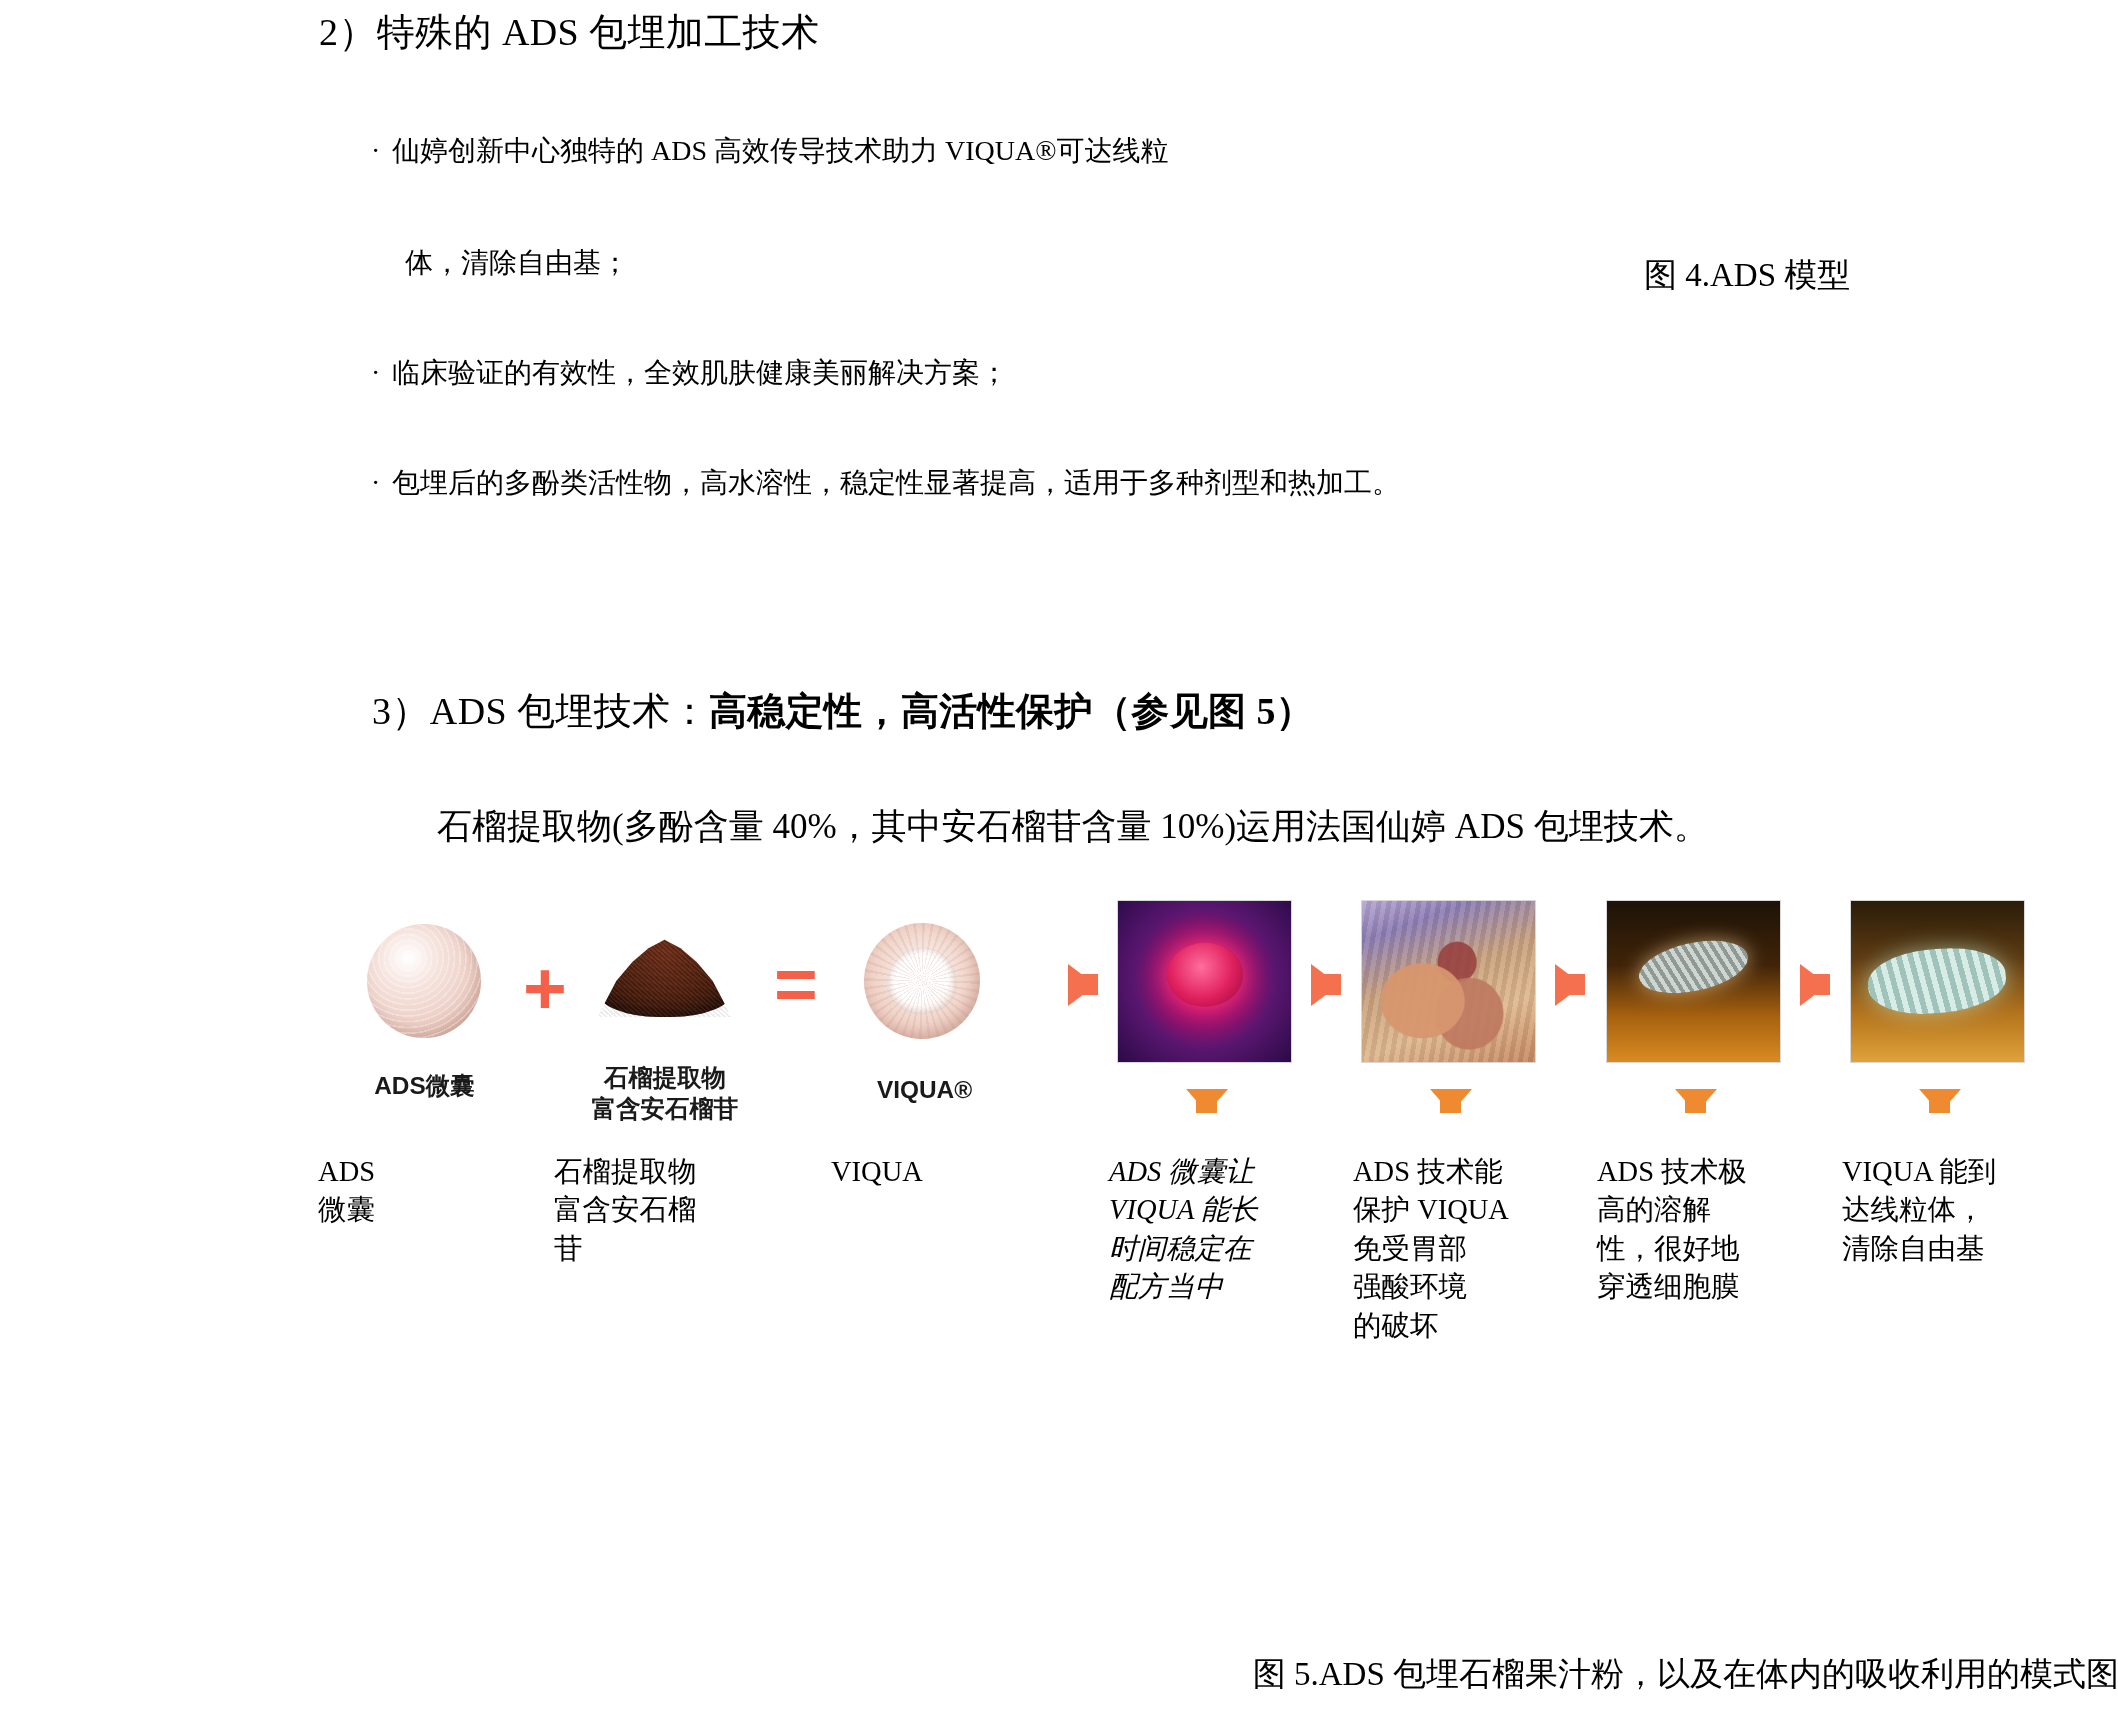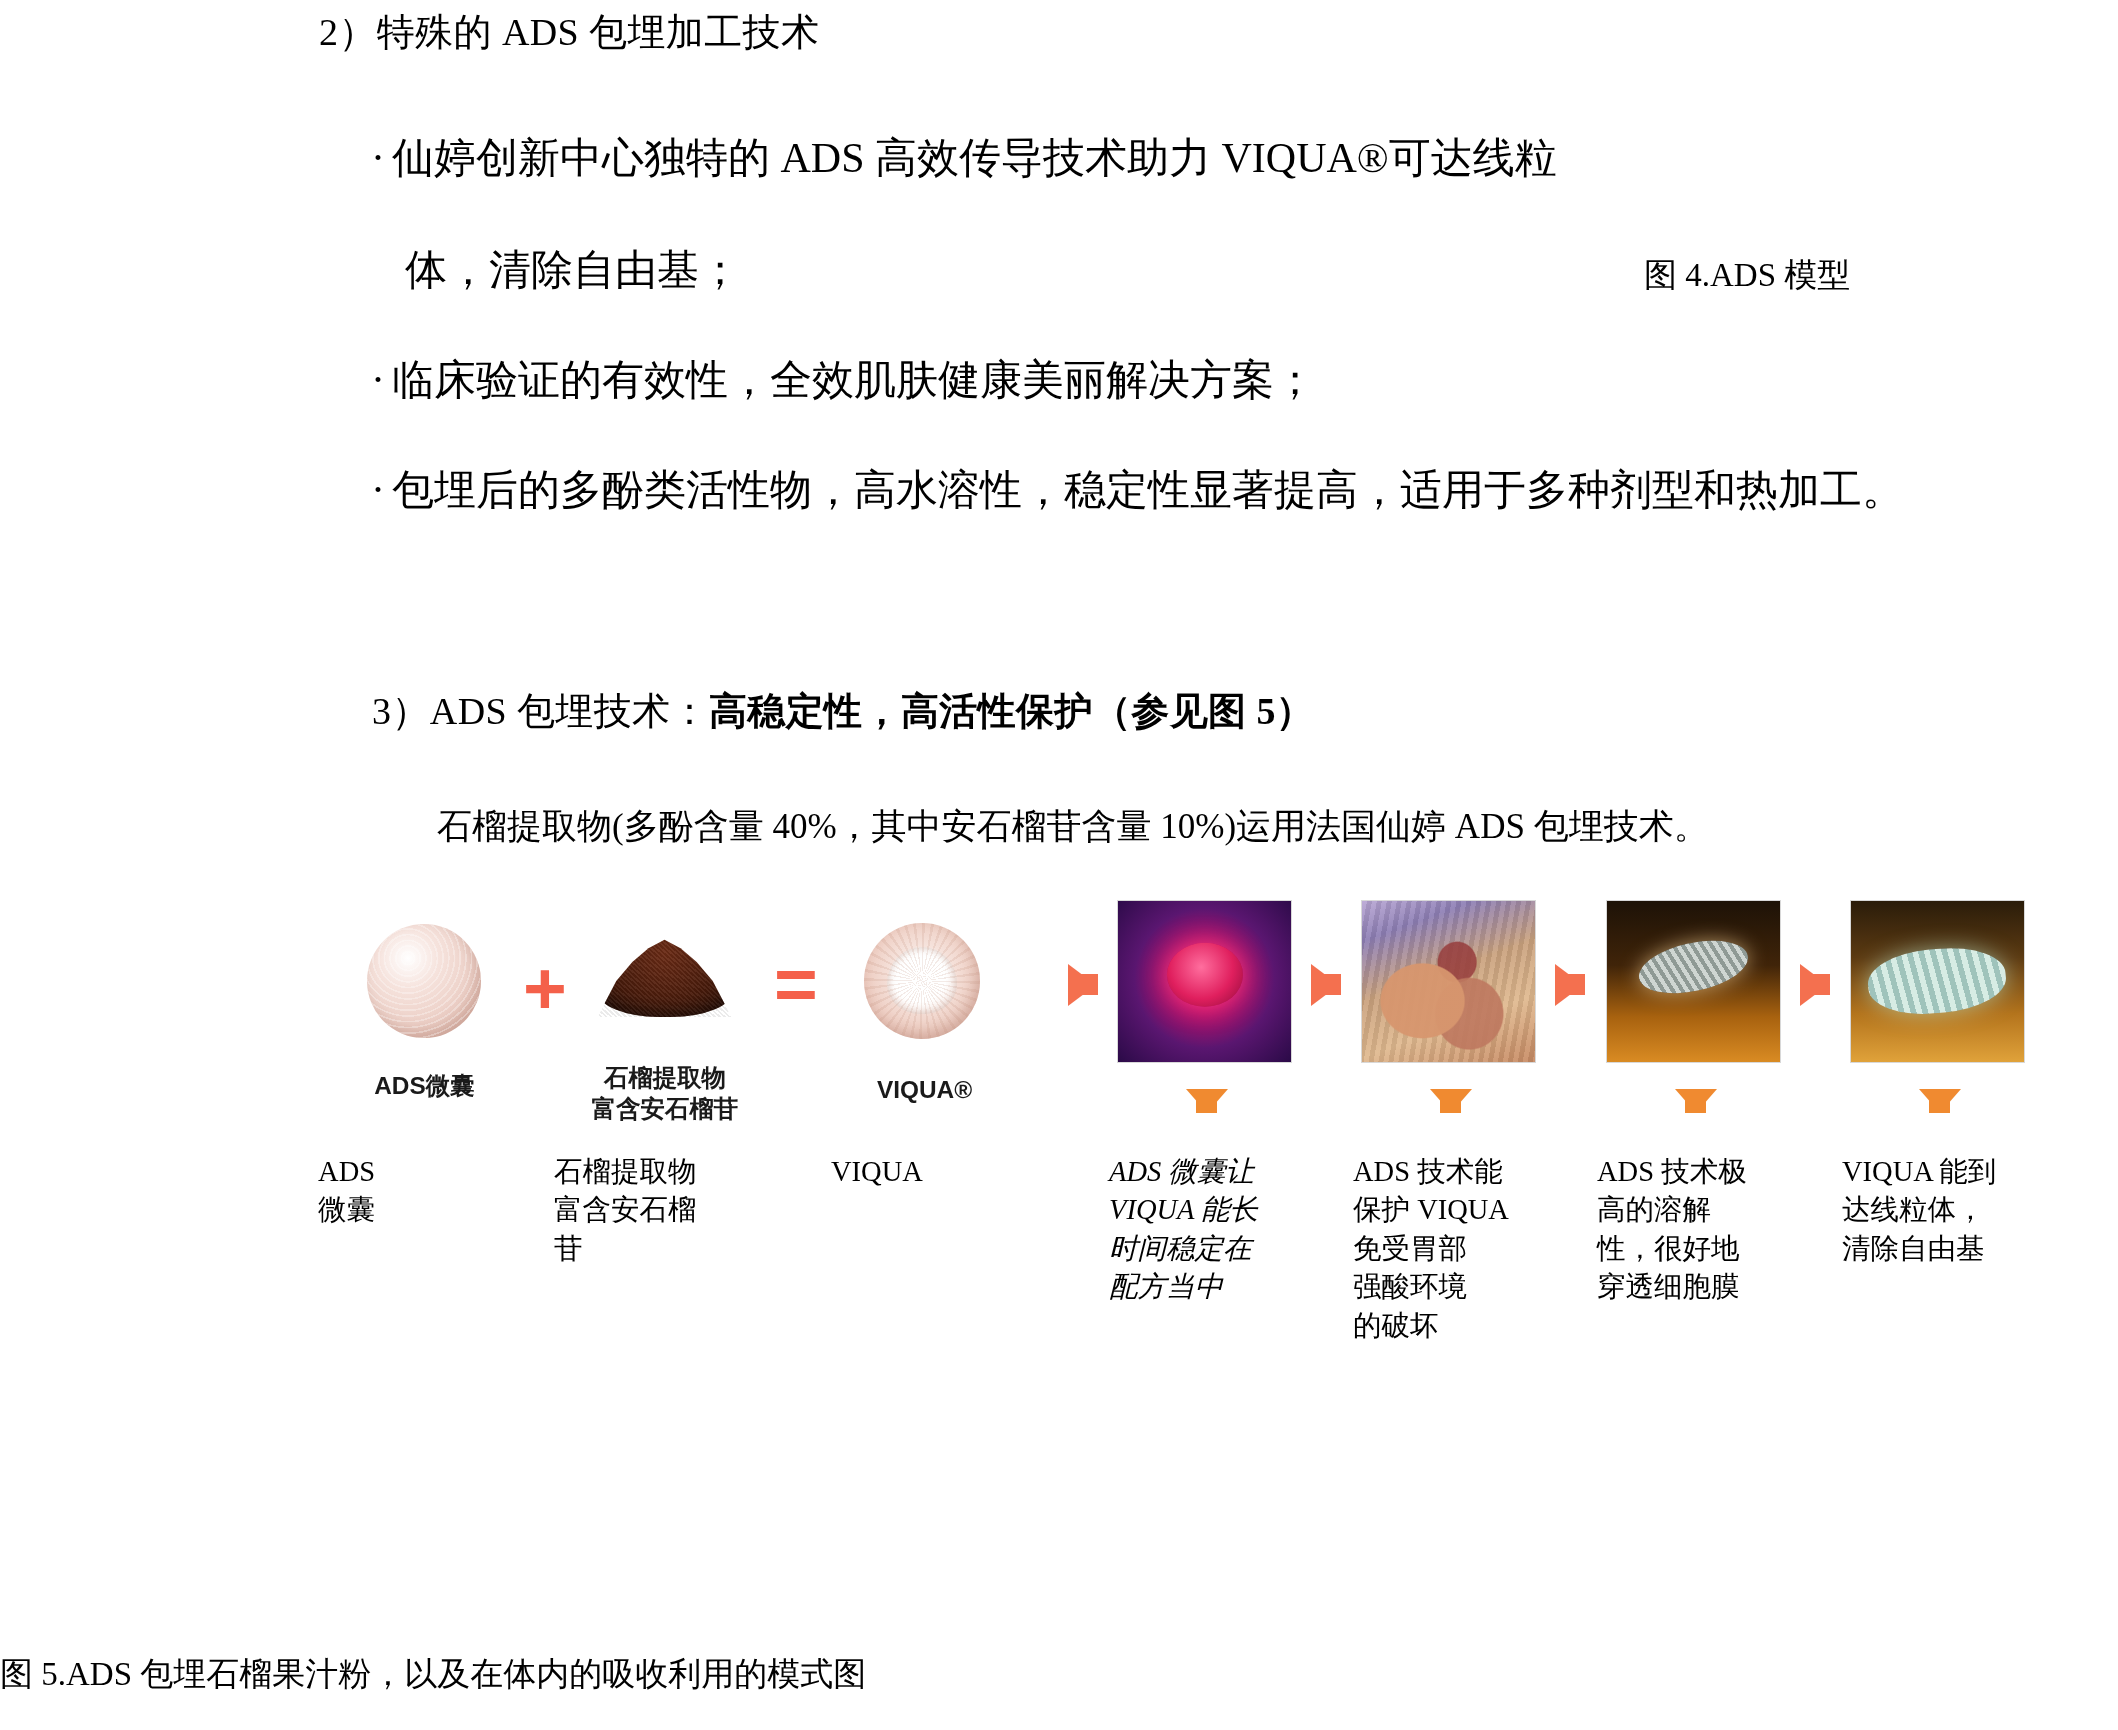--- a/index.html
+++ b/index.html
@@ -29,21 +29,21 @@
     letter-spacing: 0.4px;
     white-space: nowrap;
   }
   #heading-2 { left: 319px; top: 6.5px; }
   #heading-3 { left: 333px; top: 686px; margin-left: 39px; }
   #heading-3 .bold-part { font-weight: 700; }
 
   
   .bullet-row {
     position: absolute;
-    font-size: 42px;
+    font-size: 28px;
     line-height: 1.0;
     white-space: nowrap;
   }
   .bullet-mark {
     display: inline-block;
     width: 21px;
   }
   #bullet-1a { left: 371px; top: 137px; }
   #bullet-1b { left: 405px; top: 249px; }
   #bullet-2  { left: 371px; top: 359px; }
@@ -252,21 +252,21 @@
     width: 21px; height: 23px;
     background: #f08a30;
   }
 
   
   #fig5-caption {
     position: absolute;
     left: 0;
     top: 1652px;
     width: 2119px;
-    text-align: left;
+    text-align: right;
     font-size: 33px;
   }
 </style>
 </head>
 <body>
 
 <div class="page">
 
   <div class="section-heading" id="heading-2">2）特殊的 ADS 包埋加工技术</div>
 

